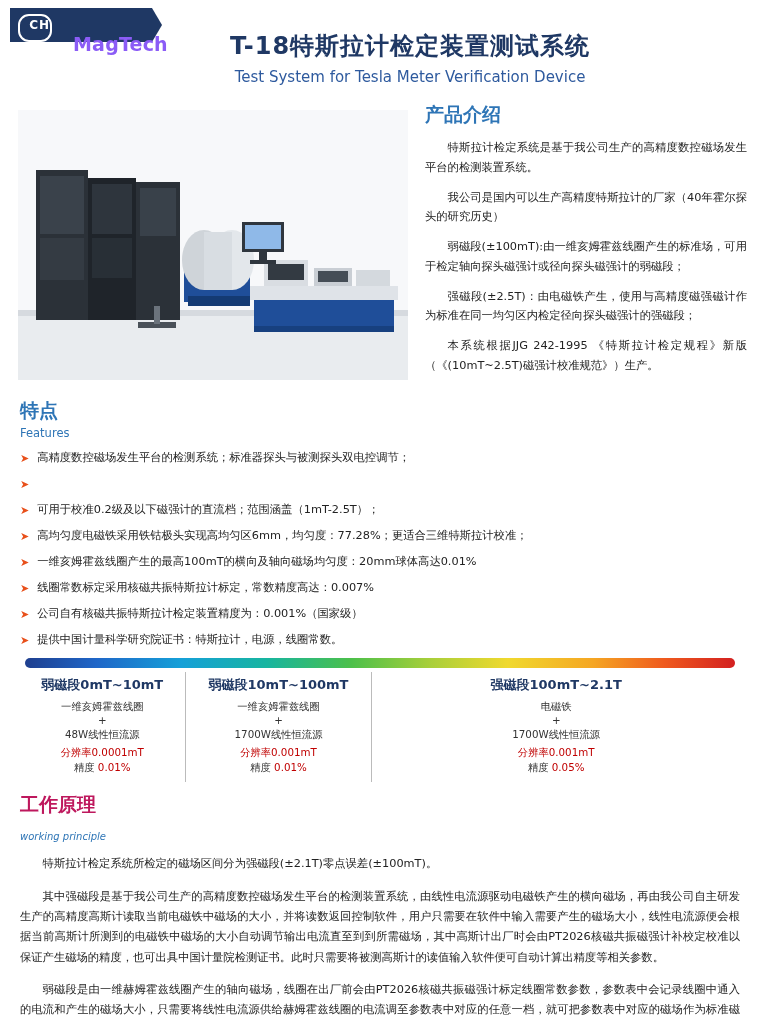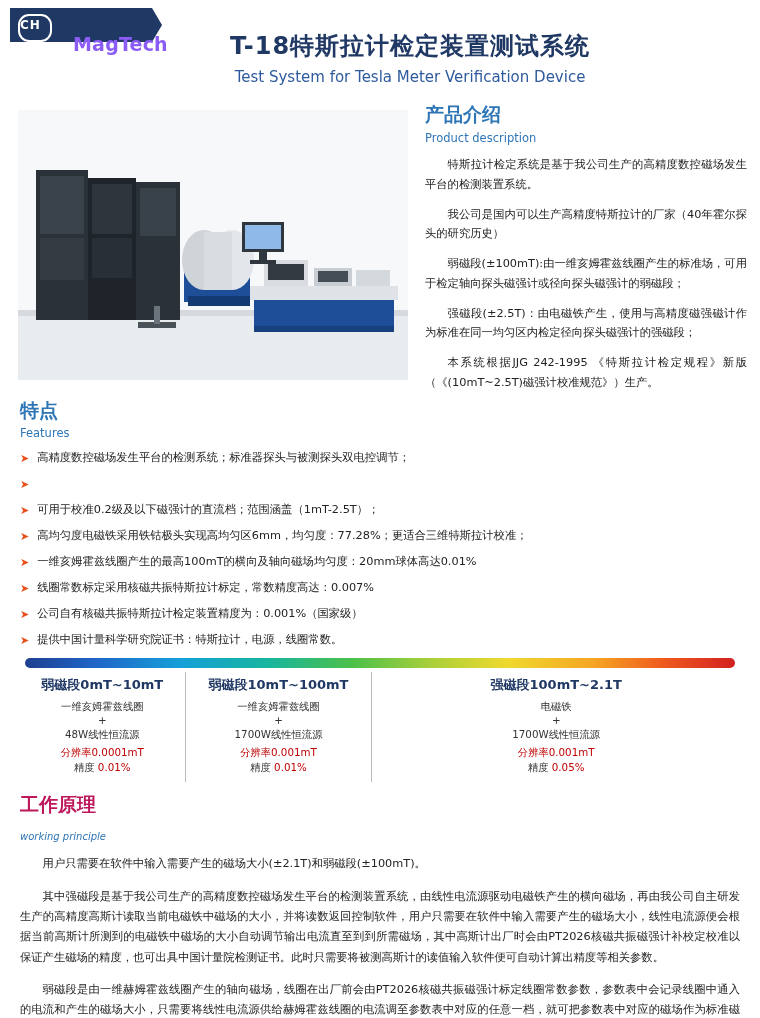--- a/index.html
+++ b/index.html
@@ -29,21 +29,21 @@
     width: 152px; height: 34px;
     background: #1f3864;
     clip-path: polygon(0 0, 142px 0, 152px 17px, 142px 34px, 0 34px);
   }
   .logo-ch {
     position: absolute; left: 8px; top: 6px;
     width: 34px; height: 28px;
     border: 2px solid #ffffff;
     border-radius: 11px;
     color: #fff; font-size: 12px; font-weight: bold;
-    text-align: left; line-height: 19px;
+    text-align: right; line-height: 19px;
     letter-spacing: 1px;
   }
   .logo-text {
     position: absolute; left: 63px; top: 5px;
     color: #8b5cf6; font-size: 19px; font-weight: bold;
     letter-spacing: .2px;
     margin-top: 20px;
   }
   .title-main {
     text-align: center;
@@ -208,21 +208,20 @@
       <rect x="241" y="142" width="8" height="8" fill="#2f363e"></rect>
       <rect x="232" y="150" width="26" height="4" fill="#2f363e"></rect>
 
       <rect x="120" y="212" width="38" height="6" fill="#4a5159"></rect>
       <rect x="136" y="196" width="6" height="18" fill="#6b737c"></rect>
     </svg>
   </div>
 
   <div class="product-info">
     <div class="sec-title-cn">产品介绍</div>
-    <div class="sec-title-en">Product description</div>
     <div class="para">特斯拉计检定系统是基于我公司生产的高精度数控磁场发生平台的检测装置系统。</div>
     <div class="para">我公司是国内可以生产高精度特斯拉计的厂家（40年霍尔探头的研究历史）</div>
     <div class="para">弱磁段(±100mT):由一维亥姆霍兹线圈产生的标准场，可用于检定轴向探头磁强计或径向探头磁强计的弱磁段；</div>
     <div class="para">强磁段(±2.5T)：由电磁铁产生，使用与高精度磁强磁计作为标准在同一均匀区内检定径向探头磁强计的强磁段；</div>
     <div class="para">本系统根据JJG 242-1995 《特斯拉计检定规程》新版（《(10mT~2.5T)磁强计校准规范》）生产。</div>
   </div>
 </div>
 
 <div class="features-sec">
   <div class="feat-title-cn">特点</div>
@@ -301,16 +300,16 @@
         <b>0.05%</b>
       </div>
     </div>
 
   </div>
 </div>
 
 <div class="wp-sec">
   <div class="wp-title-cn">工作原理</div>
   <div class="wp-title-en">working principle</div>
-  <div class="wp-para">用户只需要在软件中输入需要产生的磁场大小(±2.1T)和弱磁段(±100mT)。</div>
+  <div class="wp-para">特斯拉计检定系统所检定的磁场区间分为强磁段(±2.1T)零点误差(±100mT)。</div>
   <div class="wp-para">其中强磁段是基于我公司生产的高精度数控磁场发生平台的检测装置系统，由线性电流源驱动电磁铁产生的横向磁场，再由我公司自主研发生产的高精度高斯计读取当前电磁铁中磁场的大小，并将读数返回控制软件，用户只需要在软件中输入需要产生的磁场大小，线性电流源便会根据当前高斯计所测到的电磁铁中磁场的大小自动调节输出电流直至到到所需磁场，其中高斯计出厂时会由PT2026核磁共振磁强计补校定校准以保证产生磁场的精度，也可出具中国计量院检测证书。此时只需要将被测高斯计的读值输入软件便可自动计算出精度等相关参数。</div>
   <div class="wp-para">弱磁段是由一维赫姆霍兹线圈产生的轴向磁场，线圈在出厂前会由PT2026核磁共振磁强计标定线圈常数参数，参数表中会记录线圈中通入的电流和产生的磁场大小，只需要将线性电流源供给赫姆霍兹线圈的电流调至参数表中对应的任意一档，就可把参数表中对应的磁场作为标准磁场大小来使用。用户可从径向放入横向探头来检定横向探头在±100mT区间内的性能参数，也可以沿轴向放入轴向探头，来检定其精度等相关参数。</div>
 </div>
 
 </body></html>

